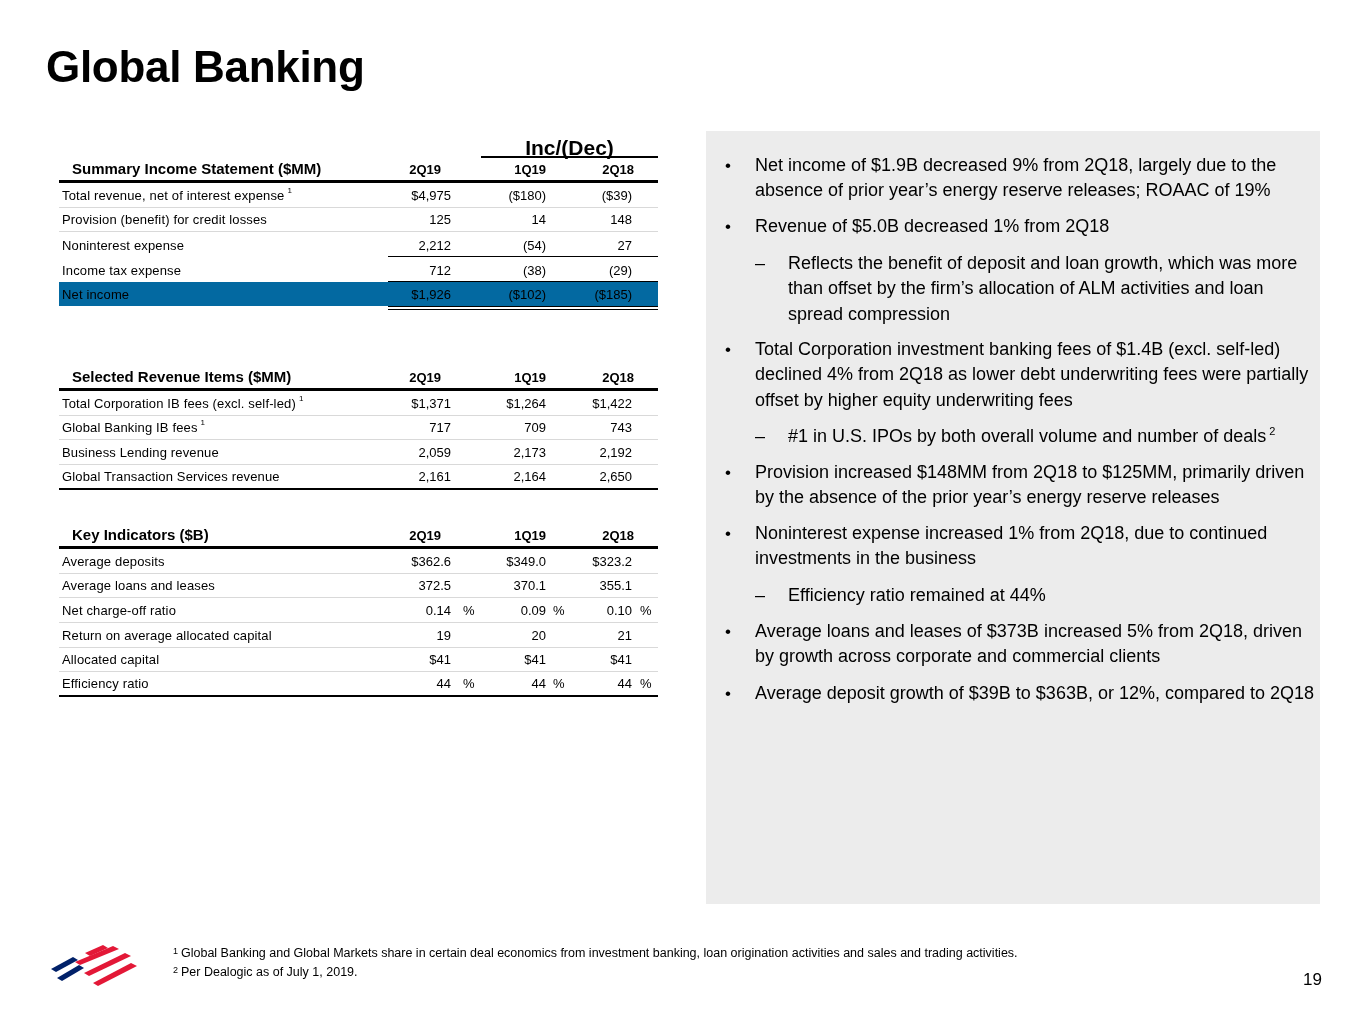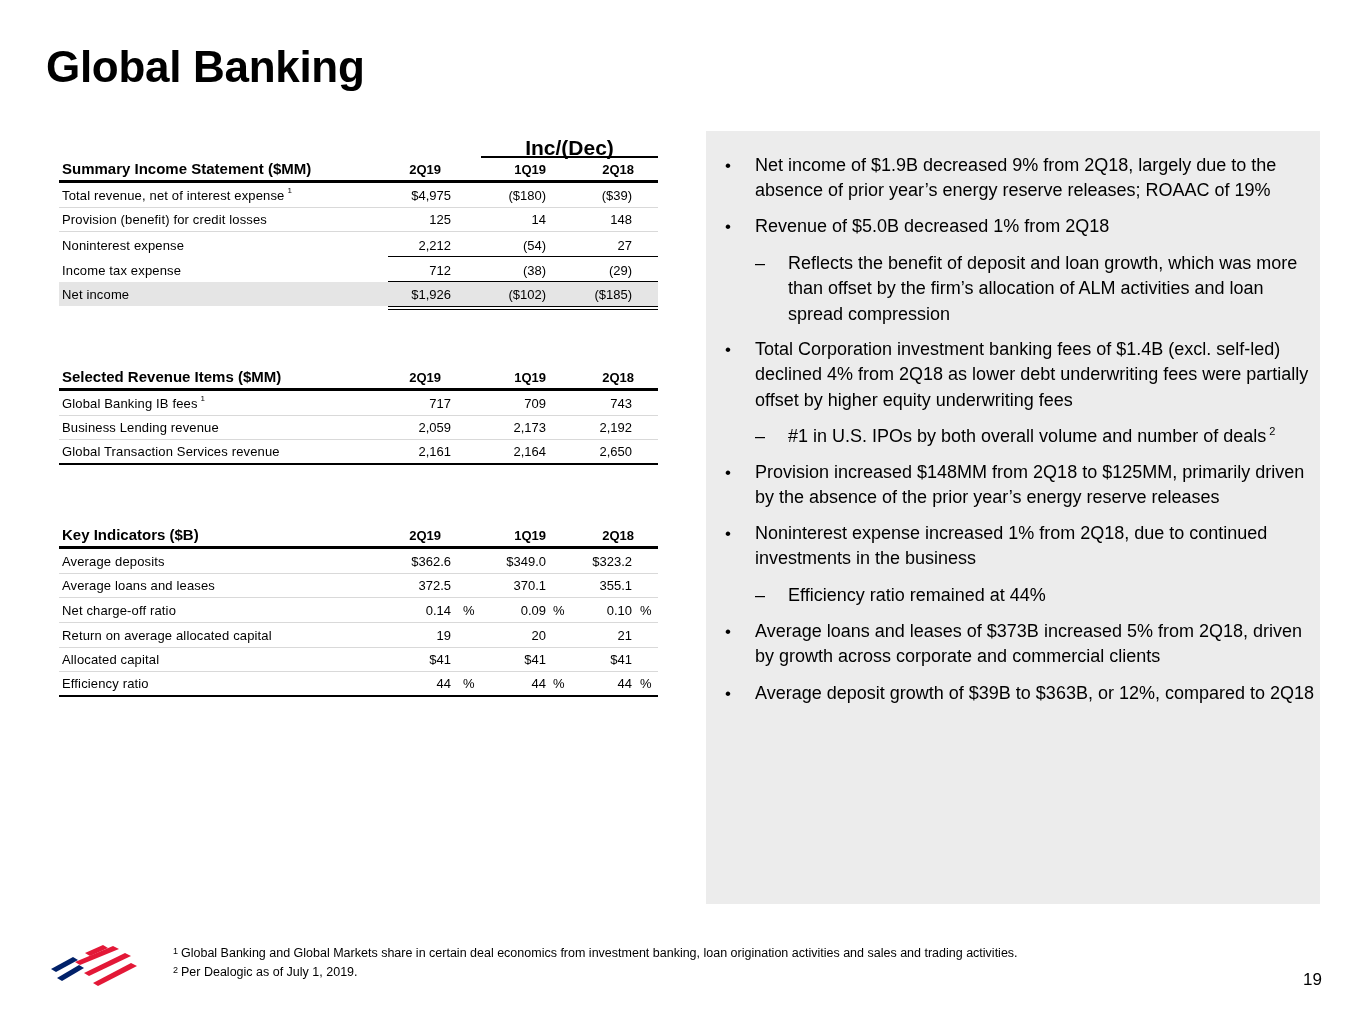--- a/index.html
+++ b/index.html
@@ -20,33 +20,33 @@
     .cell { position: absolute; bottom: 4px; text-align: right; white-space: nowrap; }
     .c1 { right: 207px; }
     .c2 { right: 112px; }
     .c3 { right: 26px; }
     .pct { position: absolute; bottom: 4px; font-size: 13px; }
     .p1 { left: 404px; }
     .p2 { left: 494px; }
     .p3 { left: 581px; }
 
     .hdr { position: relative; height: 26px; border-bottom: 3px solid #000; font-weight: bold; font-size: 15px; }
-    .hdr .lbl { position: absolute; left: 3px; bottom: 3px; }
+    .hdr .lbl { position: absolute; left: 13px; bottom: 3px; }
     .hdr .cell { bottom: 3px; font-size: 13px; }
     .hdr .h1 { right: 217px; }
     .hdr .h2 { right: 112px; }
     .hdr .h3 { right: 24px; }
 
     .incdec {
       position: absolute; left: 481px; top: 134px; width: 177px; height: 24px;
       border-bottom: 2px solid #000; text-align: center; font-weight: bold; font-size: 21px;
       padding-top: 2px;
     }
 
-    .hl { background: #e5e5e5; }
+    .hl { background: #0369a1; }
     
     .ul { position: absolute; bottom: 0; height: 1px; background: #000; }
     .ul.u1 { left: 329px; width: 126px; }
     .ul.u2 { left: 422px; width: 177px; }
     .dl { position: absolute; bottom: -4px; height: 4px; border-top: 1px solid #000; border-bottom: 1px solid #000; }
     .dl.u1 { left: 329px; width: 126px; }
     .dl.u2 { left: 422px; width: 177px; }
     .bottom-rule { border-bottom: 2px solid #000; }
 
     
@@ -118,20 +118,26 @@
     <div class="dl u2"></div>
   </div>
 </div>
 
 <div class="tbl" style="top:365px;">
   <div class="hdr">
     <span class="lbl">Selected Revenue Items ($MM)</span>
     <span class="cell h1">2Q19</span>
     <span class="cell h2">1Q19</span>
     <span class="cell h3">2Q18</span>
+  </div>
+  <div class="row">
+    <span class="lbl"><span>Total Corporation IB fees (excl. self-led)</span><sup>1</sup></span>
+    <span class="cell c1">$1,371</span>
+    <span class="cell c2">$1,264</span>
+    <span class="cell c3">$1,422</span>
   </div>
   <div class="row">
     <span class="lbl"><span>Global Banking IB fees</span><sup>1</sup></span>
     <span class="cell c1">717</span>
     <span class="cell c2">709</span>
     <span class="cell c3">743</span>
   </div>
   <div class="row">
     <span class="lbl">Business Lending revenue</span>
     <span class="cell c1">2,059</span>

